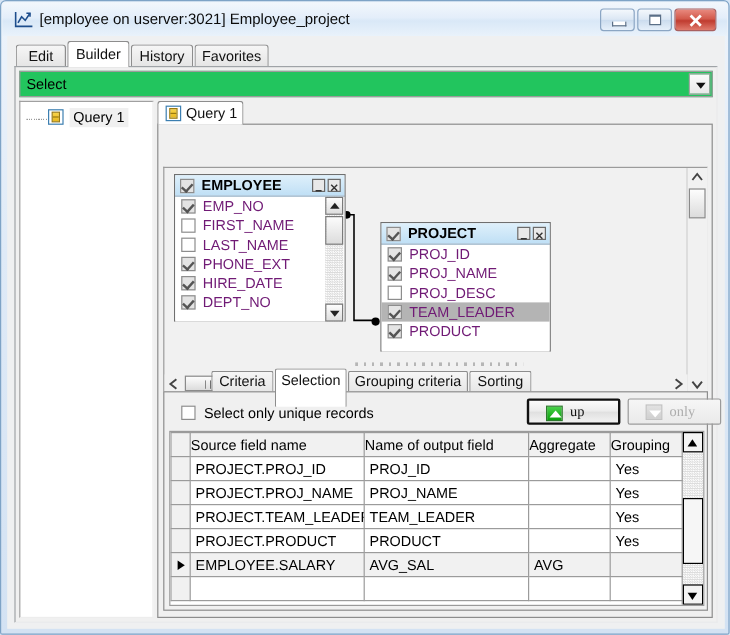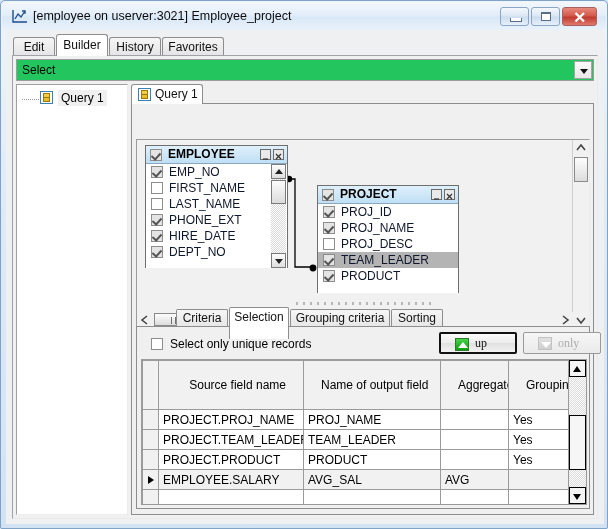--- a/index.html
+++ b/index.html
@@ -150,21 +150,21 @@
   .tbl-head .cb{position:absolute;left:4px;top:3px;}
   .tbl-head .nm{position:absolute;left:22px;top:1px;font-weight:bold;font-size:12px;color:#000;}
   .tbl-head .mini{position:absolute;top:3px;width:11px;height:11px;box-sizing:border-box;
                   border:1px solid #6a6a6a;background:#e9e9e9;cursor:default;}
   .cb{width:12px;height:12px;box-sizing:border-box;border:1px solid #8d8d8d;background:#fff;display:block;position:relative;}
   .cb.gray{background:#e4e4e4;}
   .cb.on:after{content:"";position:absolute;left:2px;top:1px;width:4px;height:7px;
                border:solid #111;border-width:0 2px 2px 0;transform:rotate(42deg);}
   .cb.on.faint:after{border-color:#555;}
   .fieldlist{position:relative;background:#fff;}
-  .fld{position:relative;height:16px;line-height:16px;padding-left:23px;font-size:12px;color:#0f172a;white-space:nowrap;cursor:default;}
+  .fld{position:relative;height:16px;line-height:16px;padding-left:23px;font-size:12px;color:#701a75;white-space:nowrap;cursor:default;}
   .fld .cb{position:absolute;left:5px;top:2px;}
   .fld.sel{background:#b4b4b4;}
   
   .vsb{position:absolute;right:1px;width:15px;background:
         repeating-conic-gradient(#ffffff 0% 25%, #d8d8d8 0% 50%) 0 0/2px 2px;}
   .vsb .ar{position:absolute;left:0;width:15px;height:15px;box-sizing:border-box;
            border:1px solid #7a7a7a;background:linear-gradient(180deg,#fdfdfd,#dedede);cursor:default;}
   .vsb .ar.top{top:0;}
   .vsb .ar.bot{bottom:0;}
   .vsb .ar:after{content:"";position:absolute;left:3px;border-left:4px solid transparent;border-right:4px solid transparent;}
@@ -225,21 +225,21 @@
   #grid-wrap{
     position:absolute;left:4px;top:32px;width:446px;height:146px;
     box-sizing:border-box;border:1px solid #9a9a9a;background:#fff;overflow:hidden;
   }
   table#grid{border-collapse:collapse;table-layout:fixed;width:429px;}
   table#grid th,table#grid td{
     border:1px solid #9b9b9b;font-size:12px;font-weight:normal;color:#000;
     height:20px;padding:0 0 0 4px;overflow:hidden;white-space:nowrap;text-align:left;
     box-sizing:border-box;
   }
-  table#grid th{background:#f1f1f1;text-align:right;padding:17px;}
+  table#grid th{background:#f1f1f1;text-align:left;padding:0;}
   table#grid td.rowhdr,table#grid th.rowhdr{width:16px;background:#f1f1f1;padding:0;text-align:center;}
   td.rowhdr .mark{display:inline-block;width:0;height:0;
       border-top:4px solid transparent;border-bottom:4px solid transparent;border-left:6px solid #000;}
   tr.cur td{background:#f1f1f1;}
   .c-src{width:145px;} .c-out{width:137px;} .c-agg{width:68px;} .c-grp{width:63px;}
   #grid-v{position:absolute;right:0;top:0;width:17px;bottom:0;
           background:repeating-conic-gradient(#ffffff 0% 25%, #dadada 0% 50%) 0 0/2px 2px;
           border-left:1px solid #9b9b9b;}
   #grid-v .ar{position:absolute;left:0;width:17px;height:17px;box-sizing:border-box;
               border:1px solid #000;background:#f4f4f4;cursor:default;}
@@ -439,20 +439,27 @@
                 <tbody>
                     <tr>
                   <th class="rowhdr"></th>
                   <th class="c-src">Source field name</th>
                   <th class="c-out">Name of output field</th>
                   <th class="c-agg">Aggregate</th>
                   <th class="c-grp">Grouping</th>
                 </tr>
                 <tr>
                   <td class="rowhdr"></td>
+                  <td>PROJECT.PROJ_ID</td>
+                  <td>PROJ_ID</td>
+                  <td></td>
+                  <td>Yes</td>
+                </tr>
+                <tr>
+                  <td class="rowhdr"></td>
                   <td>PROJECT.PROJ_NAME</td>
                   <td>PROJ_NAME</td>
                   <td></td>
                   <td>Yes</td>
                 </tr>
                 <tr>
                   <td class="rowhdr"></td>
                   <td>PROJECT.TEAM_LEADER</td>
                   <td>TEAM_LEADER</td>
                   <td></td>

